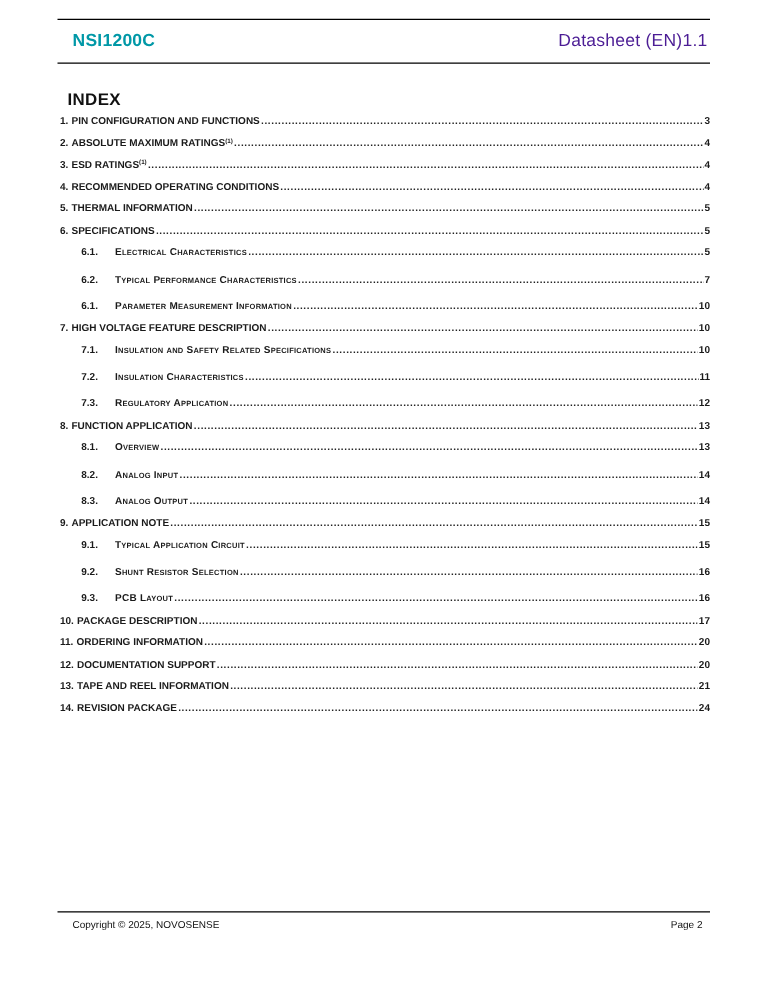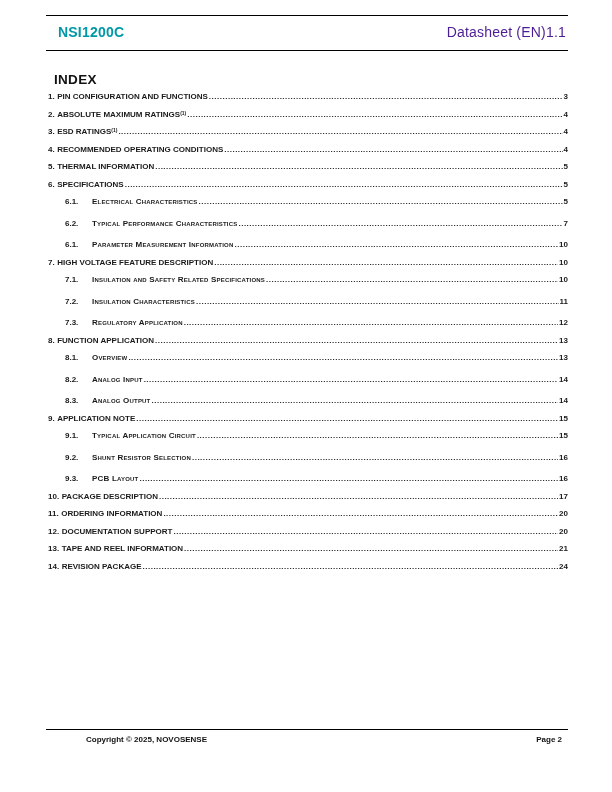--- a/index.html
+++ b/index.html
@@ -104,23 +104,22 @@
 
   .footer {
     position: absolute;
     left: 58px;
     right: 50px;
     top: 735px;
     display: flex;
     justify-content: space-between;
     align-items: flex-end;
     font-size: 8px;
-    font-weight: 700;
+    font-weight: 400;
     color: #111;
-    margin-left: 28px;
   }
 </style>
 </head>
 <body>
 
 <div class="page">
 
   <div class="rule rule-top"></div>
 
   <div class="header">

